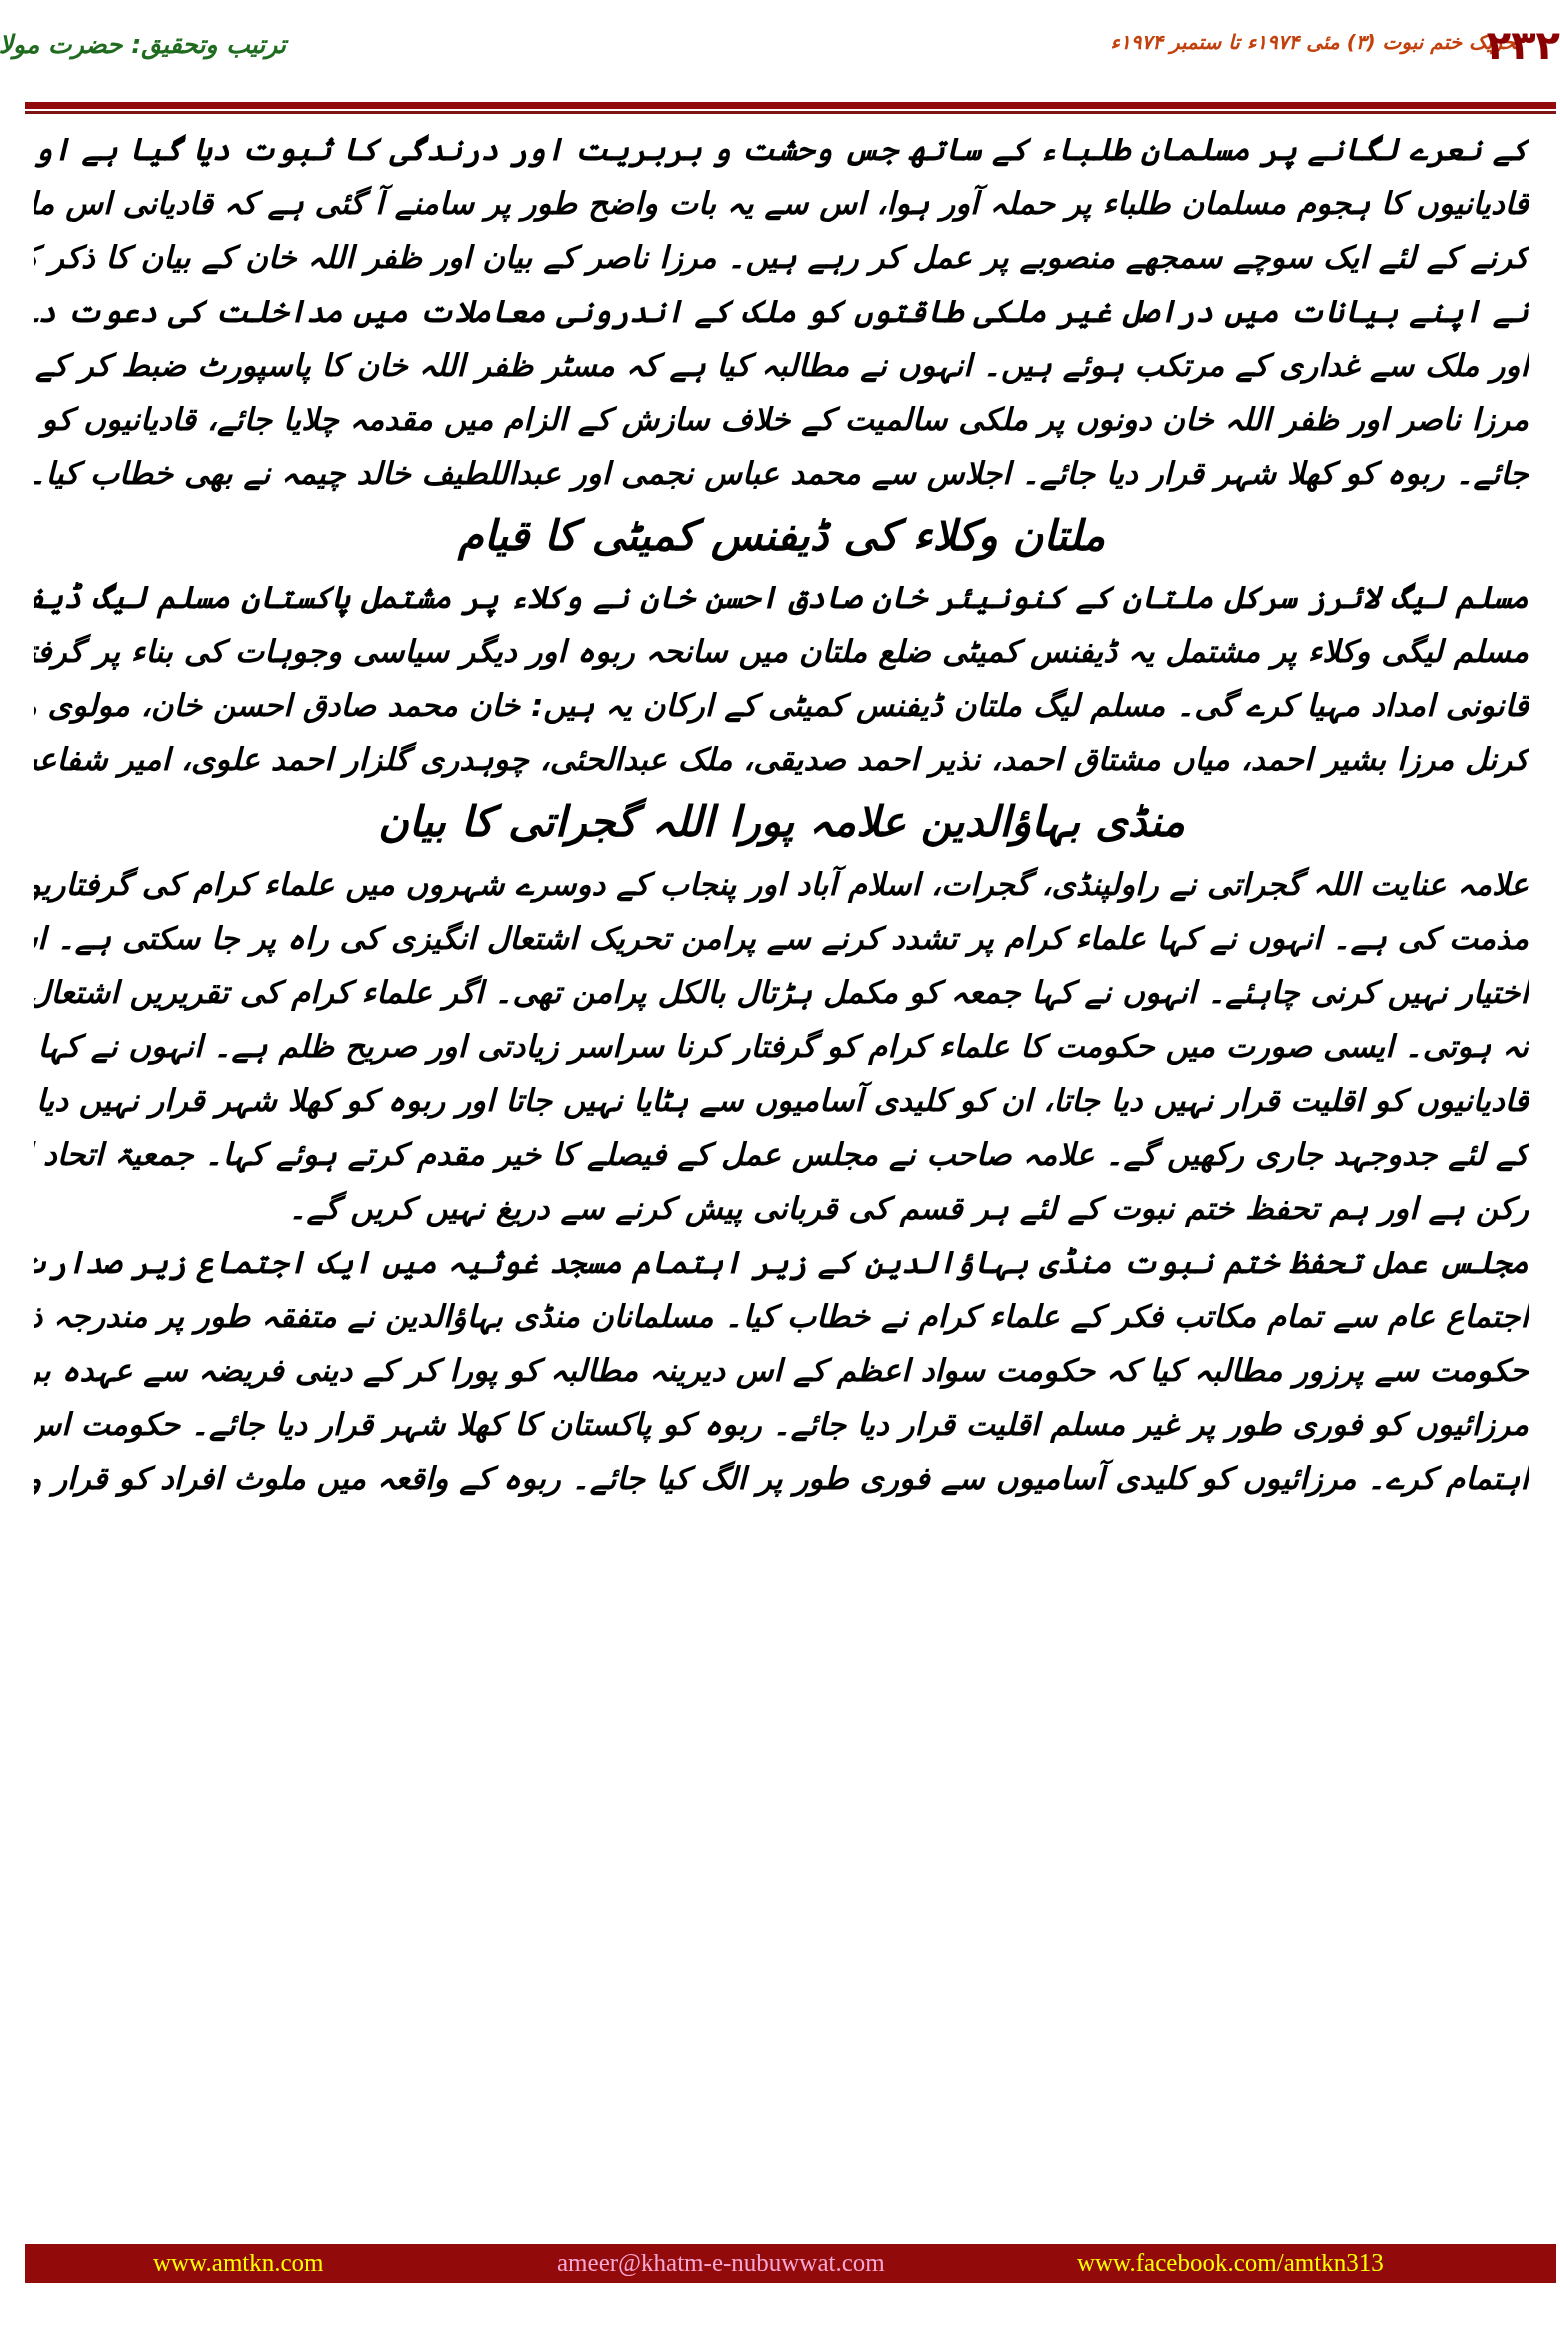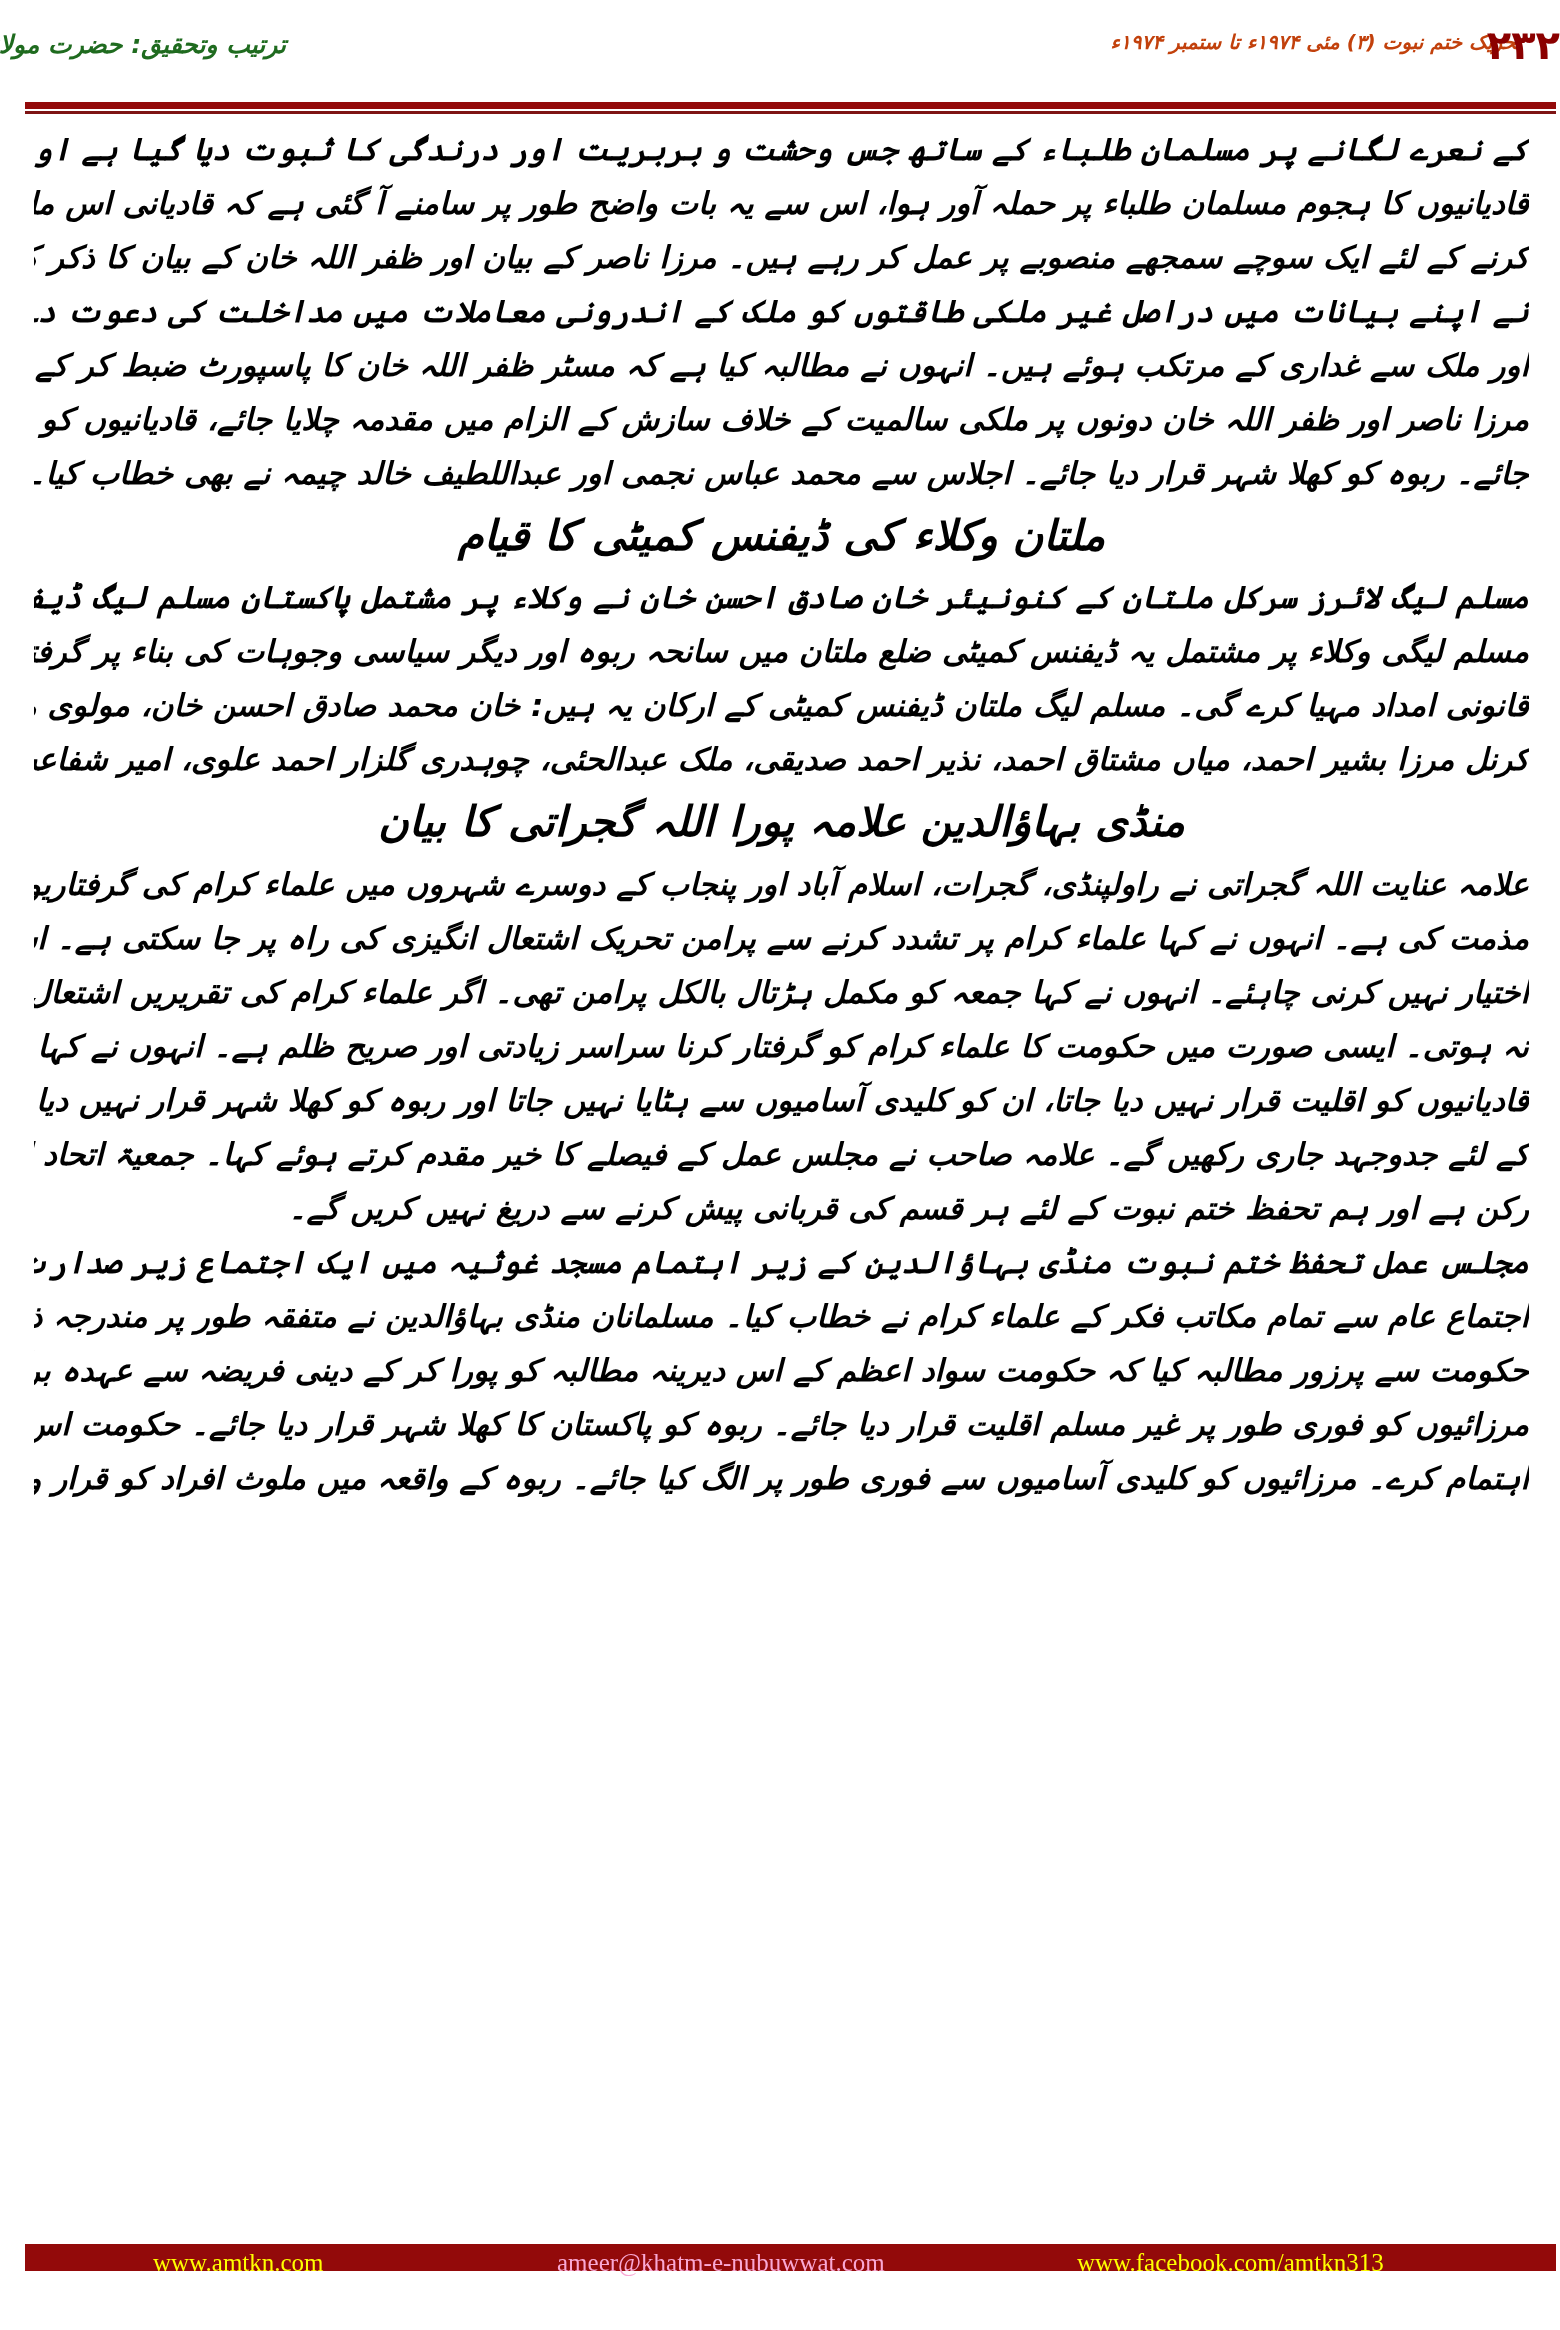--- a/index.html
+++ b/index.html
@@ -10,21 +10,21 @@
   .hdr-right { position: absolute; right: 38px; top: 30px; width: 420px; font-size: 20px; color: #c2410c; direction: rtl; text-align: right; font-weight: bold; font-style: italic; white-space: nowrap; }
   .rule-thick { position: absolute; left: 25px; width: 1531px; top: 102px; height: 6.7px; background: #930a0a; }
   .rule-thin { position: absolute; left: 25px; width: 1531px; top: 111px; height: 2.5px; background: #7e1414; }
 
   .content { position: absolute; left: 34px; top: 122px; width: 1495px; direction: rtl; text-align: justify; color: #000; }
   .p { font-size: 31px; line-height: 54px; font-weight: bold; font-style: italic; margin: 0; text-align-last: right; }
   .p .ln { display: block; text-align: justify; text-align-last: justify; white-space: nowrap; overflow: hidden; }
   .p .ln.last { text-align-last: right; }
   .h { font-size: 42px; line-height: 62px; font-weight: bold; font-style: italic; margin: 5px 0 3.4px 0; text-align: center; }
 
-  .footer { position: absolute; left: 25px; top: 2244px; width: 1531px; height: 27px; background: #930a0a; font-family: "Liberation Serif", serif; font-size: 25px; }
+  .footer { position: absolute; left: 25px; top: 2244px; width: 1531px; height: 39px; background: #930a0a; font-family: "Liberation Serif", serif; font-size: 25px; }
   .footer span { position: absolute; top: 5px; }
   .f-site { left: 128px; color: #ffff00; }
   .f-mail { left: 532px; color: #f9a8d4; }
   .f-fb { left: 1052px; color: #ffff00; }
 </style>
 </head>
 <body>
 
 <div class="header">
   <div class="hdr-right">تحریک ختم نبوت (۳) مئی ۱۹۷۴ء تا ستمبر ۱۹۷۴ء</div>

